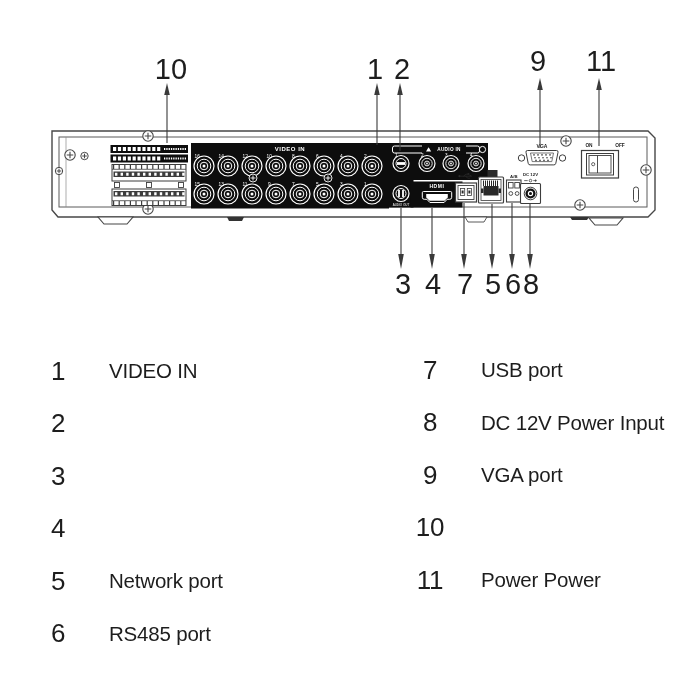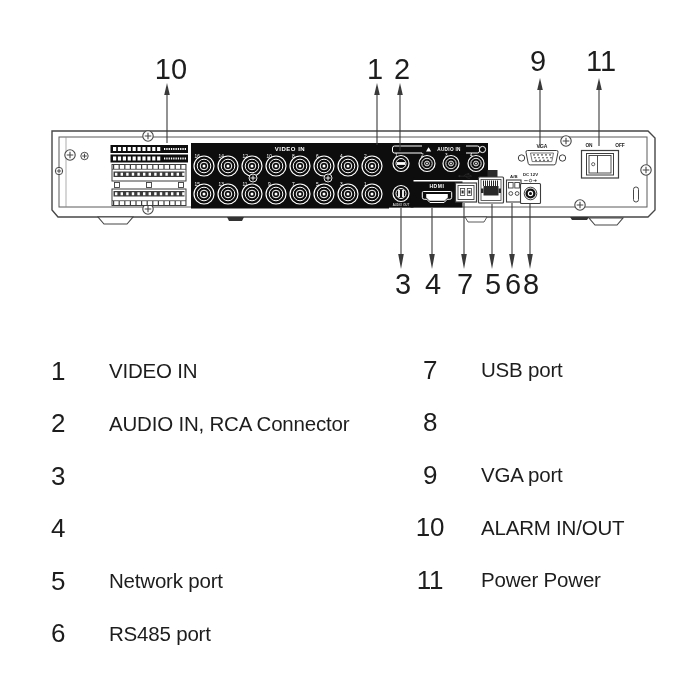--- a/index.html
+++ b/index.html
@@ -321,21 +321,20 @@
     </g>
   </svg>
 
   <div class="legend-col left">
     <div class="legend-row">
       <span class="legend-num">1</span>
       <span class="legend-label">VIDEO IN</span>
     </div>
     <div class="legend-row">
       <span class="legend-num">2</span>
-      <span class="legend-label">AUDIO IN, RCA Connector</span>
     </div>
     <div class="legend-row">
       <span class="legend-num">3</span>
     </div>
     <div class="legend-row">
       <span class="legend-num">4</span>
     </div>
     <div class="legend-row">
       <span class="legend-num">5</span>
       <span class="legend-label">Network port</span>
@@ -346,28 +345,28 @@
     </div>
   </div>
 
   <div class="legend-col right">
     <div class="legend-row">
       <span class="legend-num">7</span>
       <span class="legend-label">USB port</span>
     </div>
     <div class="legend-row">
       <span class="legend-num">8</span>
+      <span class="legend-label">DC 12V Power Input</span>
     </div>
     <div class="legend-row">
       <span class="legend-num">9</span>
       <span class="legend-label">VGA port</span>
     </div>
     <div class="legend-row">
       <span class="legend-num">10</span>
-      <span class="legend-label">ALARM IN/OUT</span>
     </div>
     <div class="legend-row">
       <span class="legend-num">11</span>
       <span class="legend-label">Power Power</span>
     </div>
   </div>
 
 </div>
 
 </body></html>

